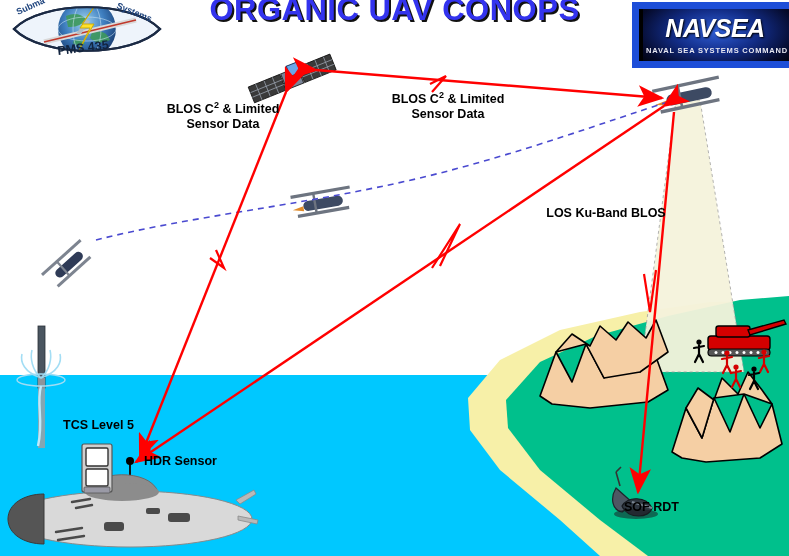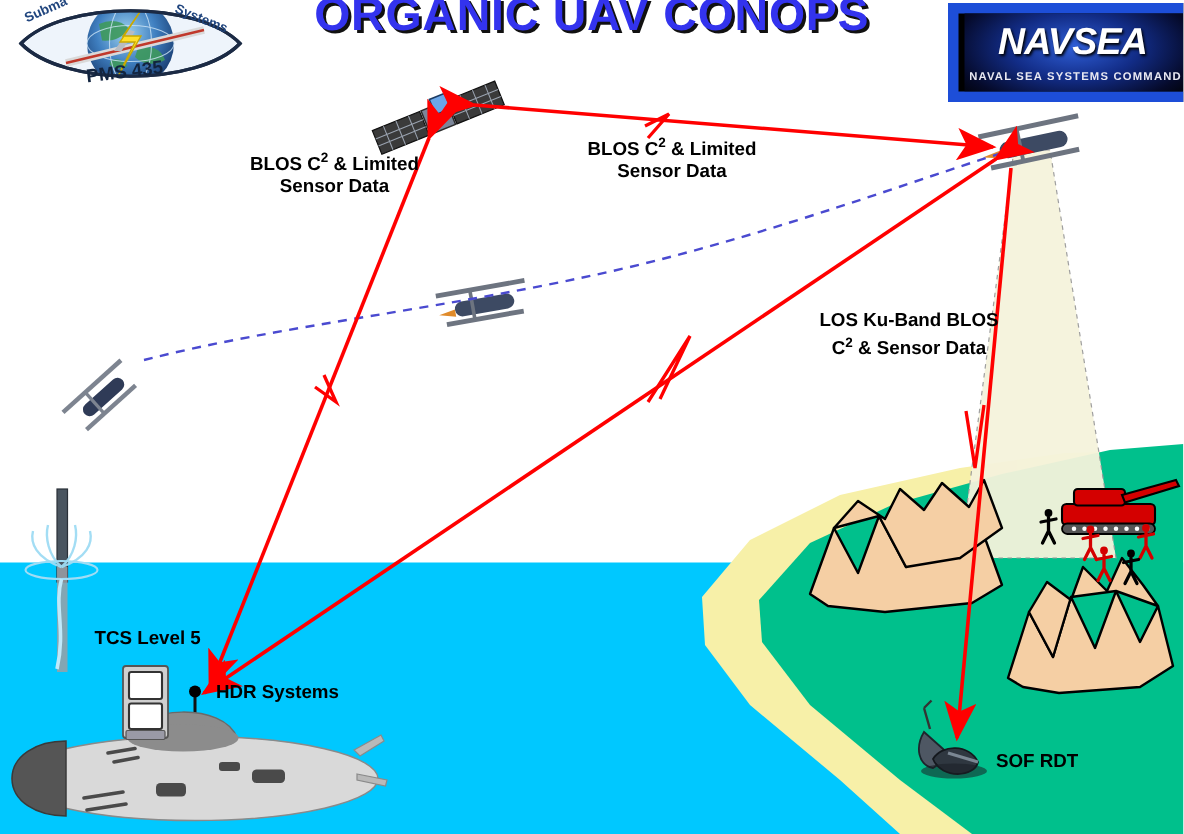--- a/index.html
+++ b/index.html
@@ -278,31 +278,30 @@
     <div>Sensor Data</div>
   </div>
 
   <div class="abs lbl" style="left:368px;top:88px;width:160px;">
     <div><span>BLOS C</span><sup>2</sup><span> &amp; Limited</span></div>
     <div>Sensor Data</div>
   </div>
 
   <div class="abs lbl" style="left:522px;top:206px;width:168px;">
     <div>LOS Ku-Band BLOS</div>
-    <div><span>C</span><sup>2</sup><span> &amp; Sensor Data</span></div>
   </div>
 
   <div class="abs lbl" style="left:258px;top:231px;width:140px;">
   </div>
 
   <div class="abs lbl lbl-l" style="left:63px;top:418px;">
     <div>TCS Level 5</div>
   </div>
 
   <div class="abs lbl lbl-l" style="left:144px;top:454px;">
-    <div>HDR Systems</div>
-  </div>
-
-  <div class="abs lbl lbl-l" style="left:664px;top:500px;">
+    <div>HDR Sensor</div>
+  </div>
+
+  <div class="abs lbl lbl-l" style="left:624px;top:500px;">
     <div>SOF RDT</div>
   </div>
 
 </div>
 
 </body></html>

